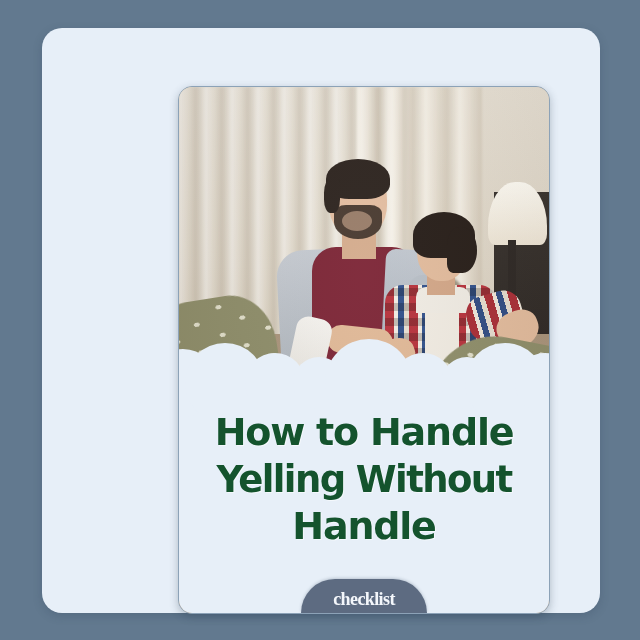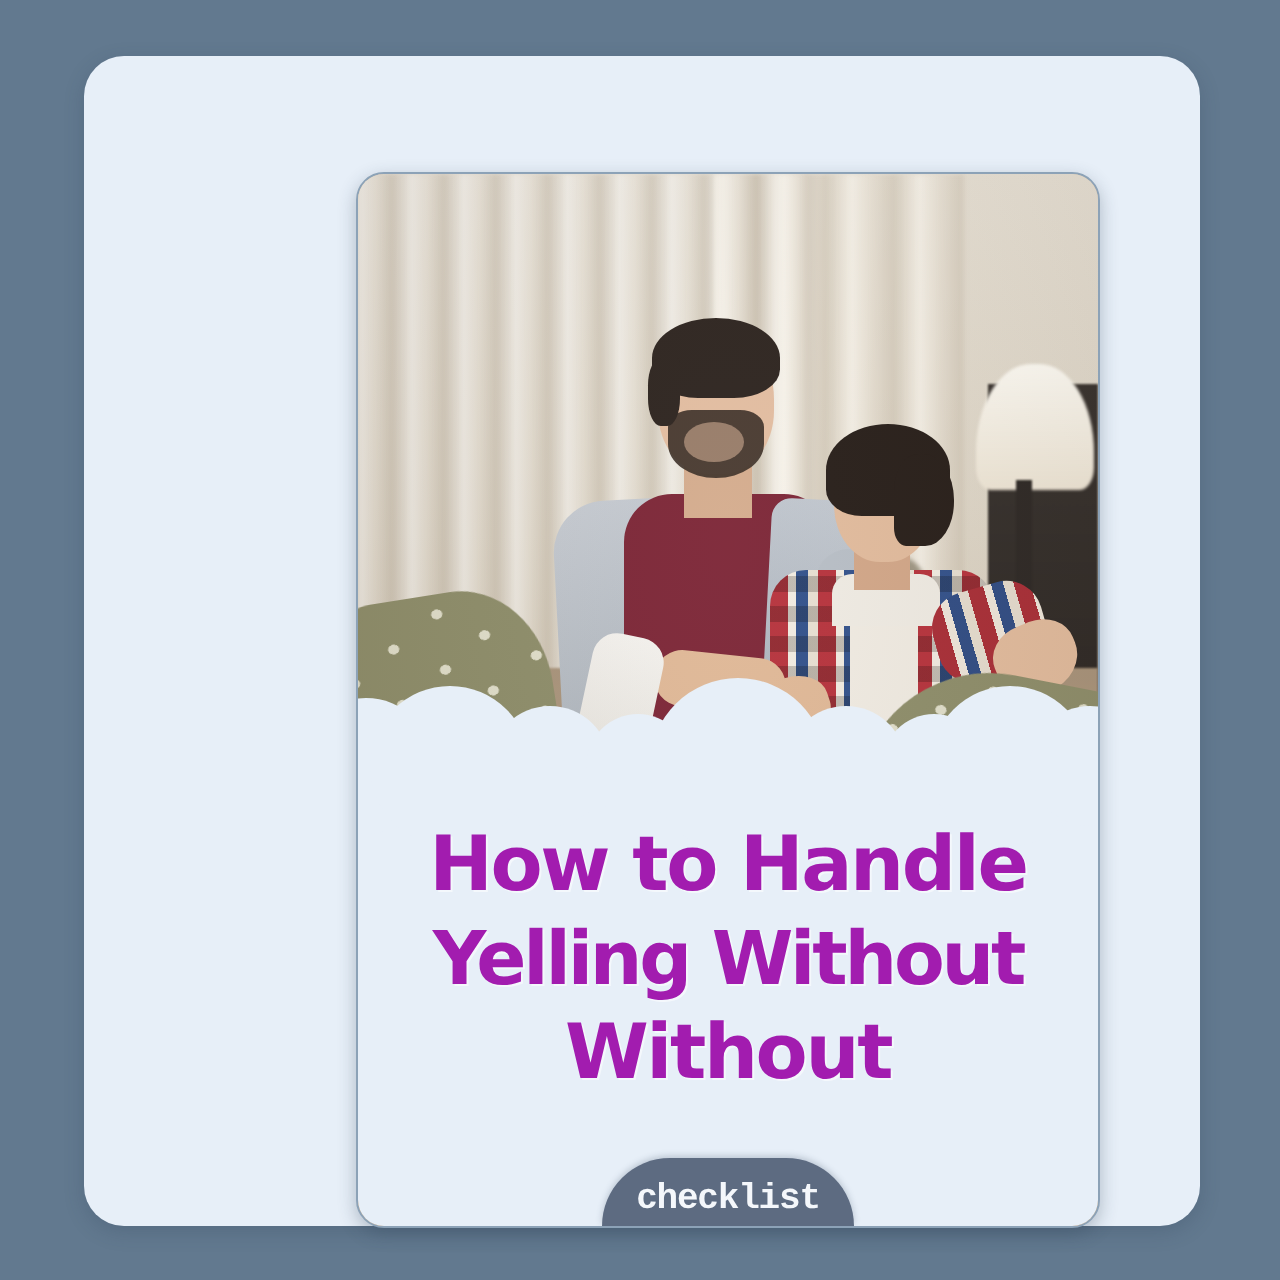--- a/index.html
+++ b/index.html
@@ -159,40 +159,40 @@
   
   #cloud-panel{
     position:absolute;left:0;right:0;bottom:0;height:238px;
     background:#e7eff8;
   }
   .cloud-bumps{position:absolute;left:0;right:0;top:-40px;height:56px;}
   .bump{position:absolute;bottom:0;background:#e7eff8;border-radius:50%;}
 
   #title{
     position:absolute;left:0;right:0;top:34px;
-    text-align:center;color:#a21caf;
+    text-align:center;color:#14532d;
     font-family:"DejaVu Sans", sans-serif;
     font-weight:bold;font-size:38px;line-height:47px;
     letter-spacing:-1.2px;
     text-shadow:1px 1px 0 rgba(255,255,255,.55);
   }
   #title .ln{display:block;white-space:nowrap;}
   #title .ln2{font-size:37px;letter-spacing:-1.6px;}
 
   
   #badge{
     position:absolute;left:50%;transform:translateX(-50%);
     bottom:0;width:126px;height:34px;
     background:#5d6b81;
     border-radius:64px 64px 0 0;
     box-shadow:0 -1px 3px rgba(50,70,95,.25);
   }
   #badge-label{
     position:absolute;left:0;right:0;bottom:3px;text-align:center;
-    color:#f4f7fb;font-family:Liberation Mono, monospace;
+    color:#f4f7fb;font-family:Liberation Serif, serif;
     font-weight:bold;font-size:18px;letter-spacing:-.6px;
   }
 </style>
 </head>
 <body>
 
 <div id="stage">
 
   <div id="outer-card">
 
@@ -259,21 +259,21 @@
             <div class="bump" style="width: 88px; height: 88px; left: 146px; bottom: -36px;"></div>
             <div class="bump" style="width: 60px; height: 60px; left: 214px; bottom: -22px;"></div>
             <div class="bump" style="width: 52px; height: 52px; left: 262px; bottom: -18px;"></div>
             <div class="bump" style="width: 80px; height: 80px; left: 286px; bottom: -32px;"></div>
             <div class="bump" style="width: 60px; height: 60px; left: 336px; bottom: -22px;"></div>
           </div>
 
         <div id="title">
           <span class="ln ln1">How to Handle</span>
           <span class="ln ln2">Yelling Without</span>
-          <span class="ln ln3">Without</span>
+          <span class="ln ln3">Handle</span>
         </div>
 
         <div id="badge">
           <div id="badge-label">checklist</div>
         </div>
       </div>
 
     </div>
   </div>
 </div>

